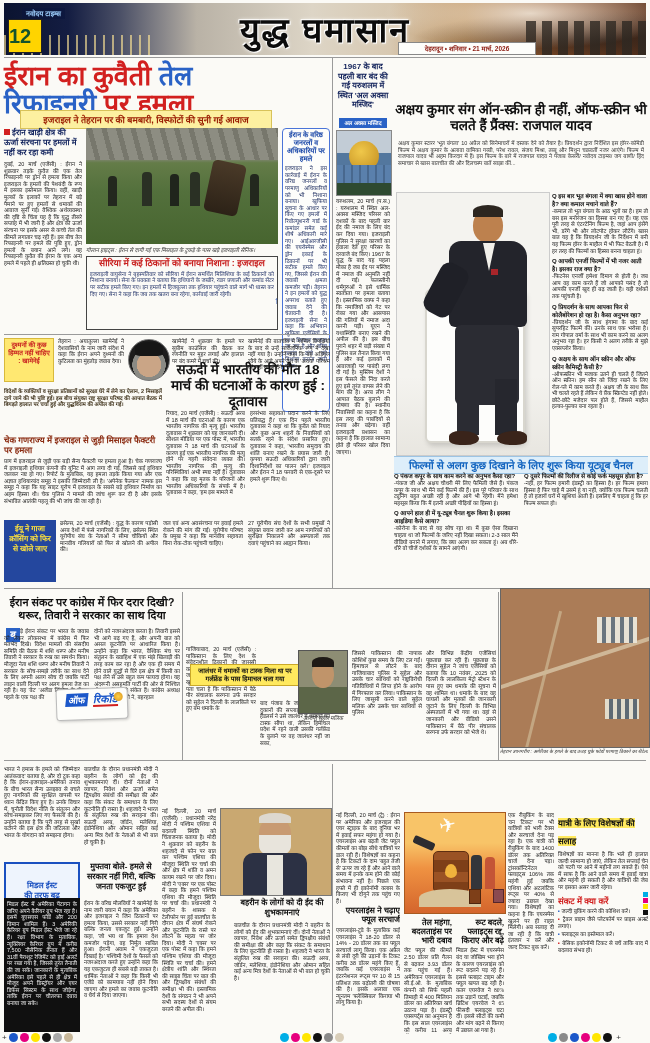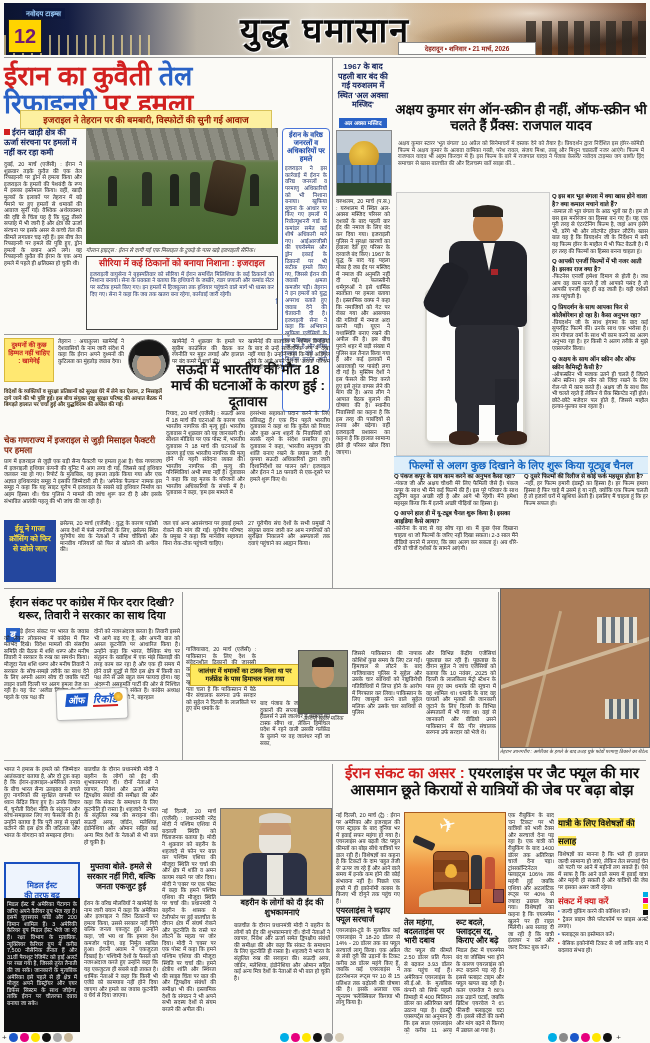--- a/index.html
+++ b/index.html
@@ -6,34 +6,34 @@
   #page{position:relative;width:650px;height:1043px;background:#fbfaf6;margin:0 auto;overflow:hidden;}
   .a{position:absolute;}
   .bts{font-size:5.5px;line-height:1.2;text-align:justify;color:#222;overflow:hidden;}
   .cap{font-size:5.5px;color:#333;font-style:italic;overflow:hidden;white-space:nowrap;}
   .rule{background:#9a9a9a;}
   .red{color:#d2201f;}
   .blue{color:#2a62c6;}
   .dot{display:inline-block;width:9px;height:9px;border-radius:50%;margin-right:2px;vertical-align:middle;}
   .qq{font-weight:bold;color:#101010;}
   .qa{margin-bottom:3px;}
-  .subhead-air{font-weight:bold;font-size:8px;color:#101010;line-height:1.1;margin:3px 0 2px;text-align:left;}
+  .subhead-air{font-weight:bold;font-size:8px;color:#101010;line-height:1.1;margin:3px 0 2px;text-align:right;}
 </style>
 </head>
 <body>
 
 <div id="page">
 
   <div class="a" style="left:4px;top:3px;width:642px;height:52px;background:linear-gradient(90deg,#0b1330 0%,#141d42 10%,#4a4f66 18%,#b9b2a6 30%,#ddd5c6 48%,#d8c9b2 60%,#b98a54 72%,#8a4f28 86%,#5f341c 100%);overflow:hidden;">
     <div class="a" style="left:55%;top:0;width:45%;height:100%;background:radial-gradient(ellipse at 60% 20%,rgba(250,245,235,.8),rgba(250,245,235,0) 60%),radial-gradient(ellipse at 85% 70%,rgba(40,30,25,.75),rgba(40,30,25,0) 55%);"></div>
     <div class="a" style="right:0;bottom:0;width:120px;height:34px;background:repeating-linear-gradient(90deg,#2e2822 0 10px,rgba(0,0,0,0) 10px 16px);opacity:.8;"></div>
     <div class="a" style="left:0;bottom:0;width:150px;height:20px;background:repeating-linear-gradient(90deg,rgba(255,230,150,.9) 0 2px,rgba(20,25,60,0) 2px 9px);opacity:.7;"></div>
   </div>
   <div class="a" style="left:22px;top:8px;padding:1px 4px;background:rgba(10,20,60,.55);color:#9fd1ff;font-size:7px;font-weight:bold;">नवोदय टाइम्स</div>
-  <div class="a" style="left:8px;top:19px;width:32px;height:32px;background:#ffd400;border:1px solid #222;color:#701a75;font-size:20px;font-weight:bold;text-align:center;line-height:32px;">12</div>
+  <div class="a" style="left:8px;top:19px;width:32px;height:32px;background:#ffd400;border:1px solid #222;color:#14532d;font-size:20px;font-weight:bold;line-height:32px;">12</div>
   <div class="a" style="left:125px;top:6px;width:400px;text-align:center;font-size:34px;font-weight:bold;color:#0c0c0c;text-shadow:0 0 4px #fff,1px 1px 0 #fff,-1px -1px 0 #fff;letter-spacing:2px;">युद्ध घमासान</div>
   <div class="a" style="left:398px;top:42px;width:136px;background:#fdfdfa;border:1px solid #888;color:#8c1a10;font-size:6.5px;font-weight:bold;text-align:center;padding:1px 0;">देहरादून • शनिवार • 21 मार्च, 2026</div>
   <div class="a rule" style="left:4px;top:57px;width:642px;height:1px;"></div>
 
   <div class="a" style="left:4px;top:62px;width:284px;font-size:27px;font-weight:bold;line-height:1.05;">
     <span class="red">ईरान का कुवैती </span><span class="blue">तेल रिफाइनरी</span><span class="red"> पर हमला</span>
   </div>
   <div class="a" style="left:20px;top:110px;width:250px;background:#fdf0a0;border:1px solid #d8c25a;color:#9a1c00;font-size:9px;font-weight:bold;text-align:center;padding:2px 0;">इजराइल ने तेहरान पर की बमबारी, विस्फोटों की सुनी गई आवाज</div>
 
   <div class="a" style="left:4px;top:128px;width:78px;height:202px;">
@@ -207,24 +207,20 @@
     <div class="a" style="left:38px;top:26px;width:32px;height:22px;border-radius:0 0 50% 50%;background:#e8e4dc;"></div>
     <div class="a" style="left:38px;top:4px;width:32px;height:10px;border-radius:50% 50% 0 0;background:#ddd8cf;"></div>
     <div class="a" style="left:22px;top:44px;width:64px;height:42px;background:#2c3144;border-radius:10px 10px 0 0;"></div>
     <div class="a" style="left:46px;top:46px;width:16px;height:40px;background:#e8e6de;"></div>
   </div>
   <div class="a" style="left:234px;top:898px;width:96px;font-size:8px;font-weight:bold;color:#101010;text-align:center;line-height:1.25;">बहरीन के लोगों को दी ईद की शुभकामनाएं</div>
   <div class="bts a" style="left:234px;top:922px;width:96px;height:110px;">बातचीत के दौरान प्रधानमंत्री मोदी ने बहरीन के लोगों को ईद की शुभकामनाएं दीं। दोनों नेताओं ने व्यापार, निवेश और ऊर्जा समेत द्विपक्षीय संबंधों की समीक्षा की और कहा कि संकट के समाधान के लिए कूटनीति ही रास्ता है। शहजादे ने भारत के संतुलित रुख की सराहना की। सऊदी अरब, जॉर्डन, मलेशिया, इंडोनेशिया और ओमान सहित कई अन्य मित्र देशों के नेताओं से भी बात हो चुकी है।</div>
 
   <div class="a rule" style="left:332px;top:764px;width:1px;height:270px;"></div>
 
-  <div class="a" style="left:336px;top:764px;width:312px;text-align:center;font-weight:bold;line-height:1.15;">
-    <div style="font-size:15px;"><span class="red">ईरान संकट का असर :</span><span style="color:#101010;"> एयरलाइंस पर जैट फ्यूल की मार</span></div>
-    <div style="font-size:15px;color:#101010;">आसमान छूते किरायों से यात्रियों की जेब पर बढ़ा बोझ</div>
-  </div>
 
   <div class="a" style="left:336px;top:812px;width:64px;height:222px;overflow:hidden;">
     <div class="bts">नई दिल्ली, 20 मार्च (ट्रे) : ईरान पर अमेरिका और इजराइल की एयर स्ट्राइक के बाद दुनिया भर में हवाई सफर महंगा हो गया है। एयरलाइंस अब बढ़ती जेट फ्यूल कीमतों का बोझ सीधे यात्रियों पर डाल रही हैं। विशेषज्ञों का कहना है कि टिकटों के दाम 'बहुत तेजी से' ऊपर जा रहे हैं और आने वाले समय में इनके कम होने की कोई संभावना नहीं है। पिछले एक हफ्ते में ही इकोनॉमी क्लास के किराए भी दोगुने तक पहुंच गए हैं।</div>
     <div class="subhead-air">एयरलाइंस ने चढ़ाए फ्यूल सरचार्ज</div>
     <div class="bts">एयरलाइंस-टुडे के मुताबिक कई एयरलाइंस ने 18-20 डॉलर से 14% - 20 डॉलर तक का फ्यूल सरचार्ज लागू किया। एक अप्रैल से लंबी दूरी की उड़ानों के टिकट करीब 38 डॉलर महंगे किए हैं, जबकि कई एयरलाइंस ने इंटरनेशनल रूट्स पर 10 से 15 प्रतिशत तक बढ़ोतरी की घोषणा की है। इसके अलावा एक न्यूनतम 'फ्लेक्सिबल' किराया भी लागू किया है।</div>
   </div>
 
   <div class="a" style="left:404px;top:812px;width:100px;height:100px;background:linear-gradient(180deg,#f8c468 0 30%,#ef9242 55%,#d4652c 100%);border:1px solid #a85a20;overflow:hidden;">
     <div class="a" style="left:34px;top:0px;font-size:20px;color:#fdfdfa;transform:rotate(-12deg);">✈</div>
     <div class="a" style="left:28px;top:38px;width:34px;height:40px;background:linear-gradient(180deg,#9a5224 0 20%,#7e3f18 20% 50%,#9a5224 50% 75%,#7e3f18 75% 100%);border-radius:5px;border:1px solid #5e2e10;">

